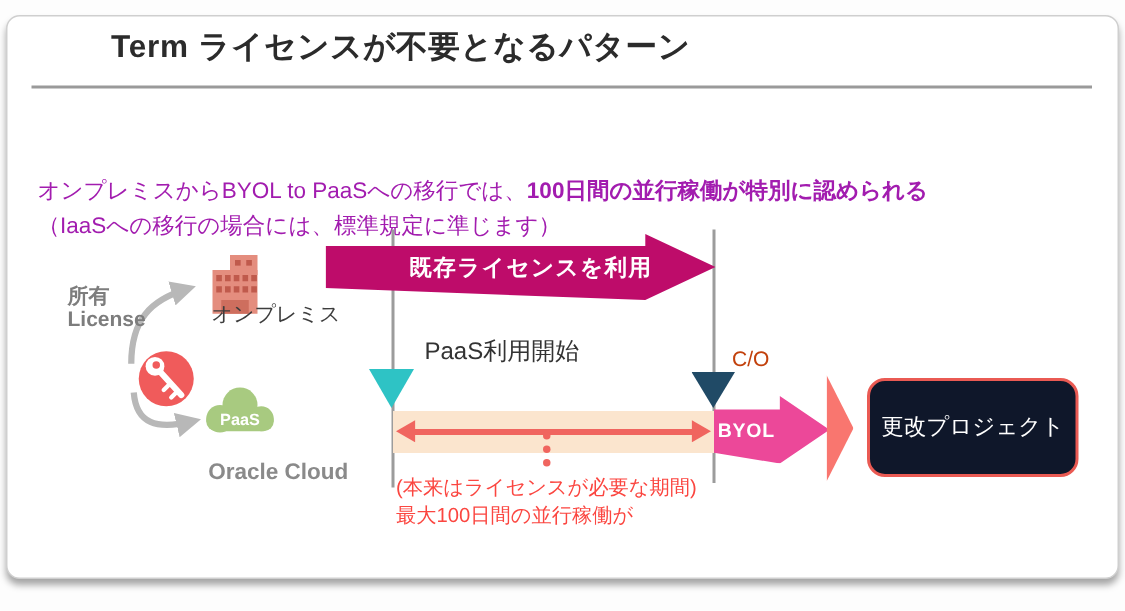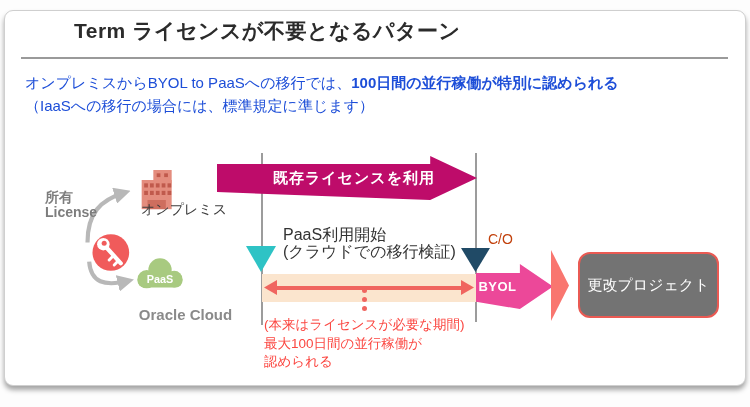--- a/index.html
+++ b/index.html
@@ -15,21 +15,21 @@
     background:#ffffff;border:1px solid #cfcfcf;border-radius:9px;
     box-shadow:0 4px 5px rgba(0,0,0,.35);
   }
   .title{
     position:absolute;left:31px;top:17px;
     font-size:21px;font-weight:bold;color:#2b2b2b;letter-spacing:.5px;margin-left:43px;
   }
   .divider{
     position:absolute;left:21px;top:57px;width:707px;height:2px;background:#9a9a9a;
   }
-  .intro{position:absolute;font-size:15px;color:#1d4ed8;white-space:nowrap;}
+  .intro{position:absolute;font-size:15px;color:#a21caf;white-space:nowrap;margin-top:44px;}
   .intro b{font-weight:bold;}
   .intro.l1{left:25px;top:74px;}
   .intro.l2{left:25px;top:97px;}
 
   
   .owned{
     position:absolute;left:45px;top:190px;width:74px;text-align:left;
     color:#7d7d7d;font-weight:bold;font-size:14px;line-height:15px;
   }
   .onprem-label{position:absolute;left:141px;top:201px;font-size:14px;color:#3d3d3d;}
@@ -75,21 +75,21 @@
   .note{
     position:absolute;left:264px;top:316px;
     font-size:13.5px;color:#fb4640;line-height:18.5px;white-space:nowrap;
   }
   .chevron{
     position:absolute;left:551px;top:250px;width:18px;height:71px;
     background:#f9766f;clip-path:polygon(0 0,100% 50%,0 100%);
   }
   .result-box{
     position:absolute;left:578px;top:252px;width:141px;height:66px;
-    background:#737373;border:2px solid #ea5a53;border-radius:12px;
+    background:#0f172a;border:2px solid #ea5a53;border-radius:12px;
     box-sizing:border-box;
     display:flex;flex-direction:column;align-items:center;justify-content:center;
     color:#ffffff;font-size:15px;line-height:1.45;
   }
 </style>
 </head>
 <body>
 
 <div class="stage">
   <div class="card"></div>
@@ -158,21 +158,20 @@
   <div class="vline v1"></div>
   <div class="vline v2"></div>
 
   <div class="big-arrow">
     <span>既存ライセンスを利用</span>
   </div>
 
   <div class="tri-down tri-teal"></div>
   <div class="paas-start">
     <div>PaaS利用開始</div>
-    <div>(クラウドでの移行検証)</div>
   </div>
 
   <div class="tri-down tri-navy"></div>
   <div class="co-label">C/O</div>
 
   <div class="band"></div>
   <div class="dbl">
     <div class="dbl-head left"></div>
     <div class="dbl-line"></div>
     <div class="dbl-head right"></div>
@@ -183,20 +182,19 @@
     <div class="dot"></div>
   </div>
 
   <div class="byol-arrow">
     <span>BYOL</span>
   </div>
 
   <div class="note">
     <div>(本来はライセンスが必要な期間)</div>
     <div>最大100日間の並行稼働が</div>
-    <div>認められる</div>
   </div>
 
   <div class="chevron"></div>
   <div class="result-box">
     <div>更改プロジェクト</div>
   </div>
 </div>
 
 </body></html>

